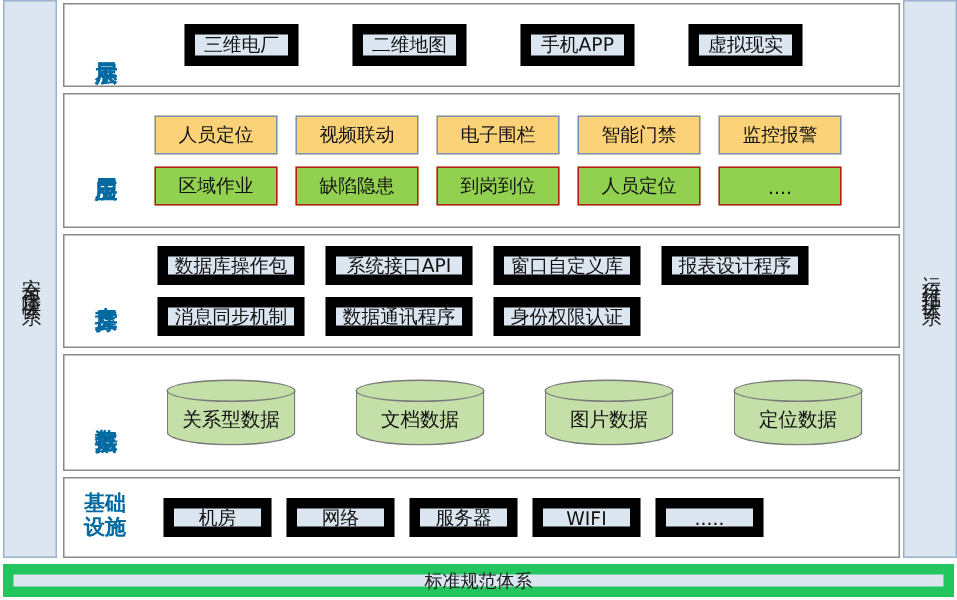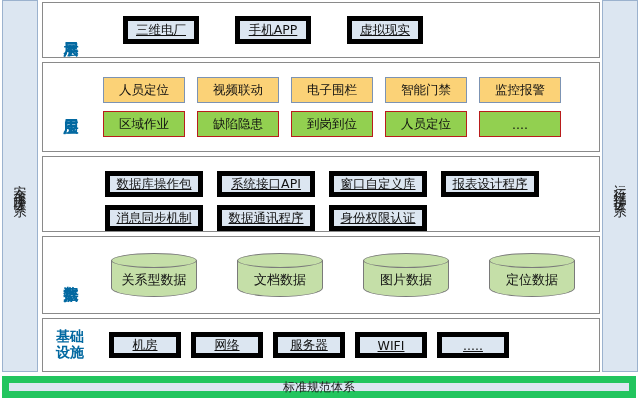--- a/index.html
+++ b/index.html
@@ -70,21 +70,21 @@
     left: 42px;
     width: 558px;
     box-sizing: border-box;
     background: #ffffff;
     border: 1px solid #8a8a8a;
     display: flex;
     align-items: center;
   }
   .layer-presentation   { top: 2px;   height: 56px; }
   .layer-application    { top: 62px;  height: 90px; }
-  .layer-support        { top: 156px; height: 76px; align-items: flex-end; }
+  .layer-support        { top: 156px; height: 76px; }
   .layer-data           { top: 236px; height: 78px; }
   .layer-infrastructure { top: 318px; height: 54px; }
 
   .layer-title {
     width: 54px;
     flex: 0 0 54px;
     display: flex;
     align-items: center;
     justify-content: center;
     font-size: 15px;
@@ -128,22 +128,21 @@
     display: flex;
     align-items: center;
     justify-content: center;
     font-size: 12.5px;
     color: #111111;
     height: 26px;
     white-space: nowrap;
   }
   .node-blue {
     background: #DCE6F1;
-    border: 5px solid #000000;
-    text-decoration: underline;
+    border: 7px solid #000000;
   }
   .node-orange {
     background: #FBD277;
     border: 1px solid #7C93B3;
   }
   .node-green {
     background: #92D050;
     border: 1px solid #b91c1c;
   }
 
@@ -213,20 +212,21 @@
     <span class="side-bar-label">运行维护体系</span>
   </div>
 
   <div class="layer layer-presentation">
     <div class="layer-title">
       <span class="vert">展示层</span>
     </div>
     <div class="layer-body">
       <div class="row row-present">
         <div class="node node-blue w-present">三维电厂</div>
+        <div class="node node-blue w-present">二维地图</div>
         <div class="node node-blue w-present">手机APP</div>
         <div class="node node-blue w-present">虚拟现实</div>
       </div>
     </div>
   </div>
 
   <div class="layer layer-application">
     <div class="layer-title">
       <span class="vert">应用层</span>
     </div>

